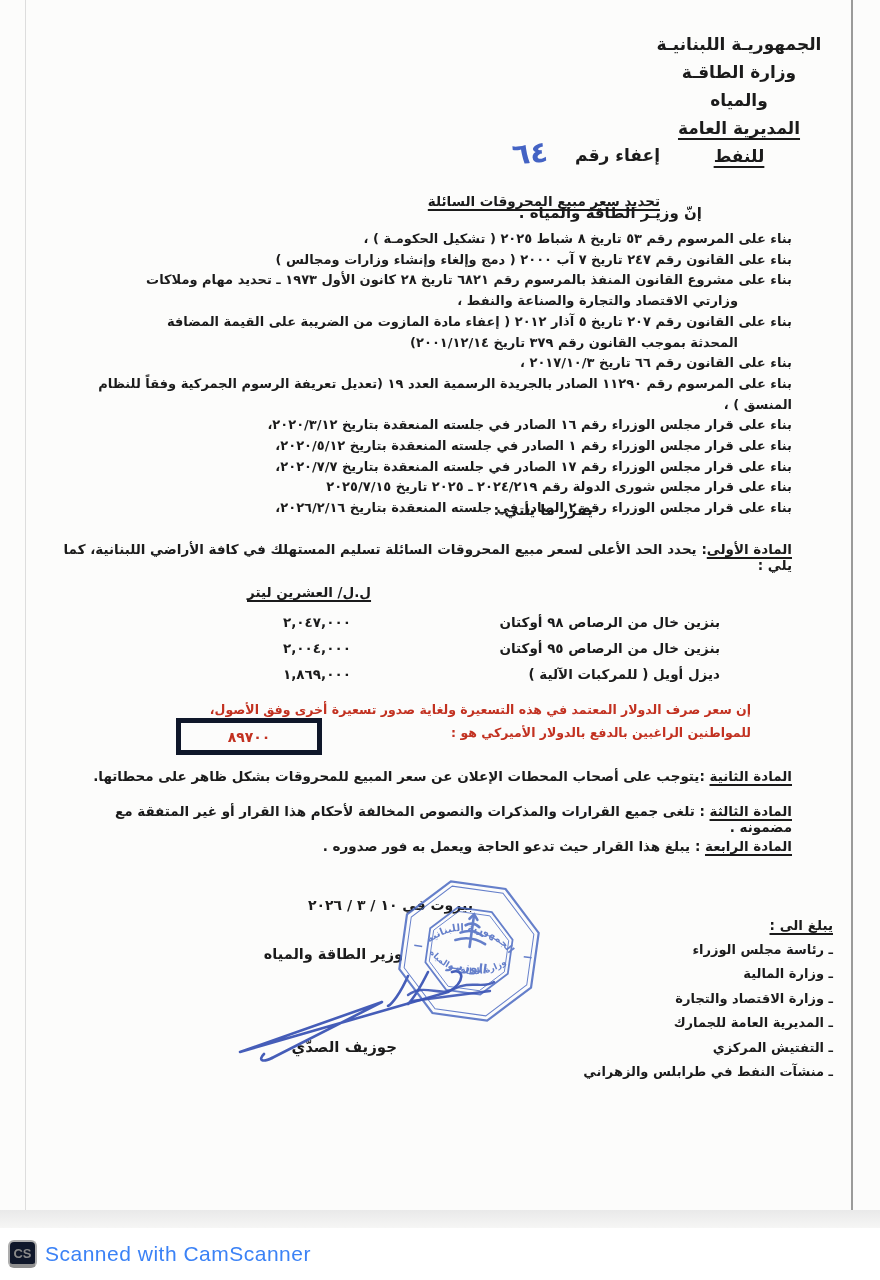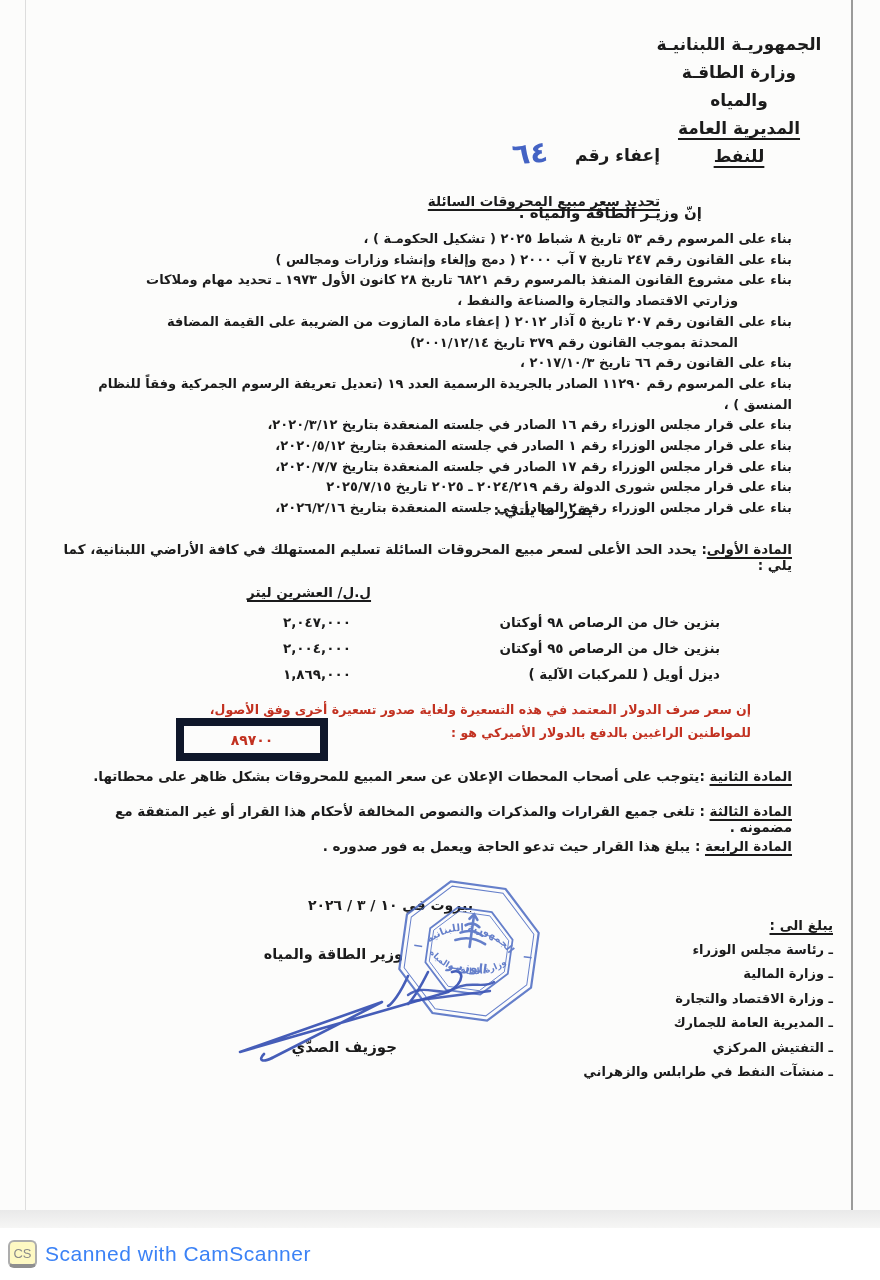--- a/index.html
+++ b/index.html
@@ -41,42 +41,42 @@
     text-decoration:underline;text-underline-offset:3px;text-decoration-thickness:1.5px;direction:rtl;}
 
   .price-table{position:absolute;top:614px;right:160px;left:283px;}
   .price-row{display:flex;justify-content:space-between;align-items:baseline;height:26px;
     font-weight:bold;font-size:13.5px;}
   .price-row .val{letter-spacing:1px;}
 
   .fx-note{position:absolute;top:698px;right:129px;text-align:right;
     color:#c23120;font-weight:bold;font-size:12.5px;line-height:23px;}
   .fx-box{position:absolute;top:718px;left:176px;width:136px;height:27px;
-    border:8px solid #0f172a;display:flex;align-items:center;justify-content:center;
+    border:5px solid #0f172a;display:flex;align-items:center;justify-content:center;
     color:#c23120;font-weight:bold;font-size:14px;letter-spacing:3px;}
 
   .place-date{position:absolute;top:897px;right:407px;font-weight:bold;font-size:14px;}
   .minister-title{position:absolute;top:946px;right:477px;font-weight:bold;font-size:14.5px;}
   .minister-name{position:absolute;top:1038px;right:483px;font-weight:bold;font-size:15px;}
   .signature-svg{position:absolute;top:960px;left:210px;}
   .stamp-svg{position:absolute;top:863px;left:390px;}
   .stamp-text{font-family:"DejaVu Sans",sans-serif;font-weight:bold;}
 
   .distribution{position:absolute;top:913px;right:47px;text-align:right;
     font-weight:bold;font-size:13px;line-height:24.5px;}
   .distribution .head{font-size:13.5px;margin-left:36px;
     text-decoration:underline;text-underline-offset:3px;text-decoration-thickness:1.6px;}
 
   .scan-shadow{position:absolute;top:1210px;left:0;width:880px;height:18px;
     background:linear-gradient(#e9e9e9,#f6f6f5);}
   .footer{position:absolute;top:1228px;left:0;width:880px;height:52px;background:#ffffff;
     direction:ltr;display:flex;align-items:center;font-family:"Liberation Sans",sans-serif;}
   .cs-badge{margin-left:8px;width:25px;height:22px;border:2px solid #adadad;border-bottom:4px solid #8f8f8f;
     border-radius:6px;display:flex;align-items:center;justify-content:center;
-    color:#8a8a8a;font-weight:normal;font-size:13px;background:#fef9c3;}
+    color:#8a8a8a;font-weight:bold;font-size:13px;background:#0f172a;}
   .footer .txt{margin-left:8px;color:#3b82f6;font-size:21px;letter-spacing:.5px;}
 </style>
 </head>
 <body>
 
 <div class="page">
   <div class="scan-edge-left"></div>
   <div class="scan-edge-right"></div>
 
   <div class="letterhead">

